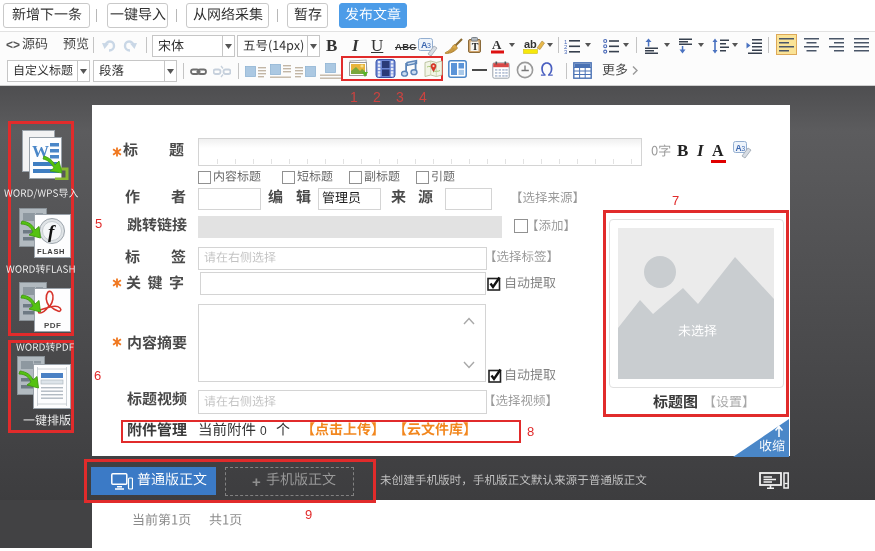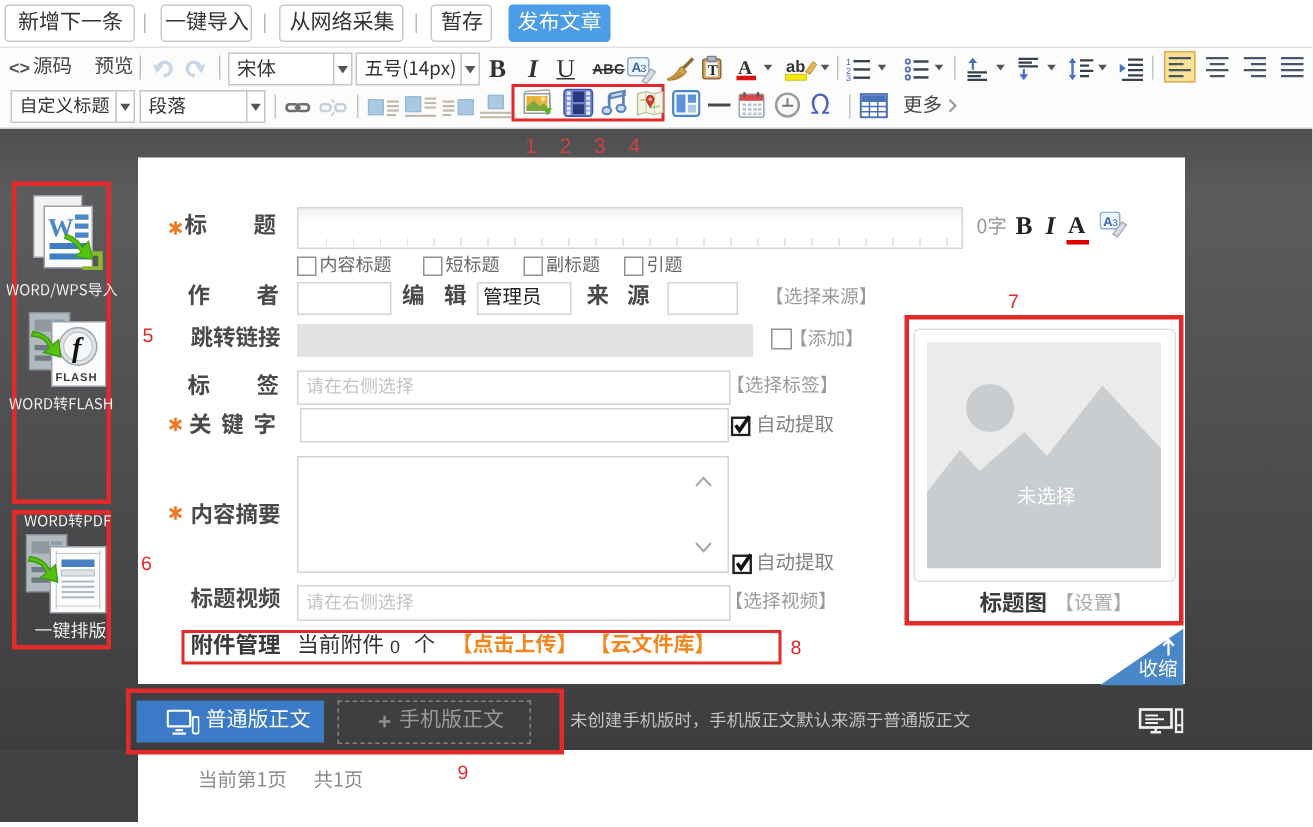--- a/index.html
+++ b/index.html
@@ -562,20 +562,36 @@
           <use href="#gr57" x="0"></use>
           <use href="#gr4f" x="878"></use>
           <use href="#gr52" x="1620"></use>
           <use href="#gr44" x="2255"></use>
           <use href="#gr8f6c" x="2943"></use>
           <use href="#gr46" x="3943"></use>
           <use href="#gr4c" x="4495"></use>
           <use href="#gr41" x="5038"></use>
           <use href="#gr53" x="5646"></use>
           <use href="#gr48" x="6242"></use>
+        </g>
+      </svg>
+    </div>
+<div class="abs" style="left:19px;top:282px">
+      <svg width="52" height="50">
+        <rect x="0.5" y="0.5" width="27" height="38" fill="#b2bac0" stroke="#8a9298"></rect>
+        <rect x="4" y="5" width="12" height="8" fill="#8e98a0"></rect>
+        <rect x="17" y="5" width="7" height="2.5" fill="#8e98a0"></rect>
+        <rect x="17" y="9" width="7" height="2.5" fill="#8e98a0"></rect>
+        <rect x="4" y="22" width="16" height="3.5" fill="#6e7a84"></rect>
+        <rect x="4" y="29" width="16" height="3.5" fill="#6e7a84"></rect>
+        <rect x="15.5" y="6.5" width="36" height="43" fill="#fdfdfe" stroke="#9aa2aa"></rect>
+        <path d="M29 10 C26 14 27 20 30 24 C27 28 23 31 21 31 C19 31 19 29 21 28 C24 27 27 26 31 25 C35 24 39 24 41 26 C43 28 41 30 39 29 C36 28 33 26 31 24 C34 20 35 14 33 11 C32 9 30 9 29 10 Z" fill="none" stroke="#d7342c" stroke-width="1.6"></path>
+        <text x="25" y="46" font-size="8" font-weight="bold" font-family="Liberation Sans" fill="#4a4a4a" letter-spacing="0.5">PDF</text>
+        <g transform="translate(2 12)">
+          <path d="M1 1 C8 2 12 5 14 10 L18 6.5 L19.5 18 L8 15 L12 12 C10 7 6 4 0 4 Z" fill="#55c211" stroke="#3f9a10" stroke-width="0.9"></path>
         </g>
       </svg>
     </div>
 <div class="abs " style="left:16px;top:342px">
       <svg class="t" width="59" height="12">
         <g fill="#f2f2f2" transform="translate(0 8.8) scale(0.01000 -0.01000)">
           <use href="#gr57" x="0"></use>
           <use href="#gr4f" x="878"></use>
           <use href="#gr52" x="1620"></use>
           <use href="#gr44" x="2255"></use>

